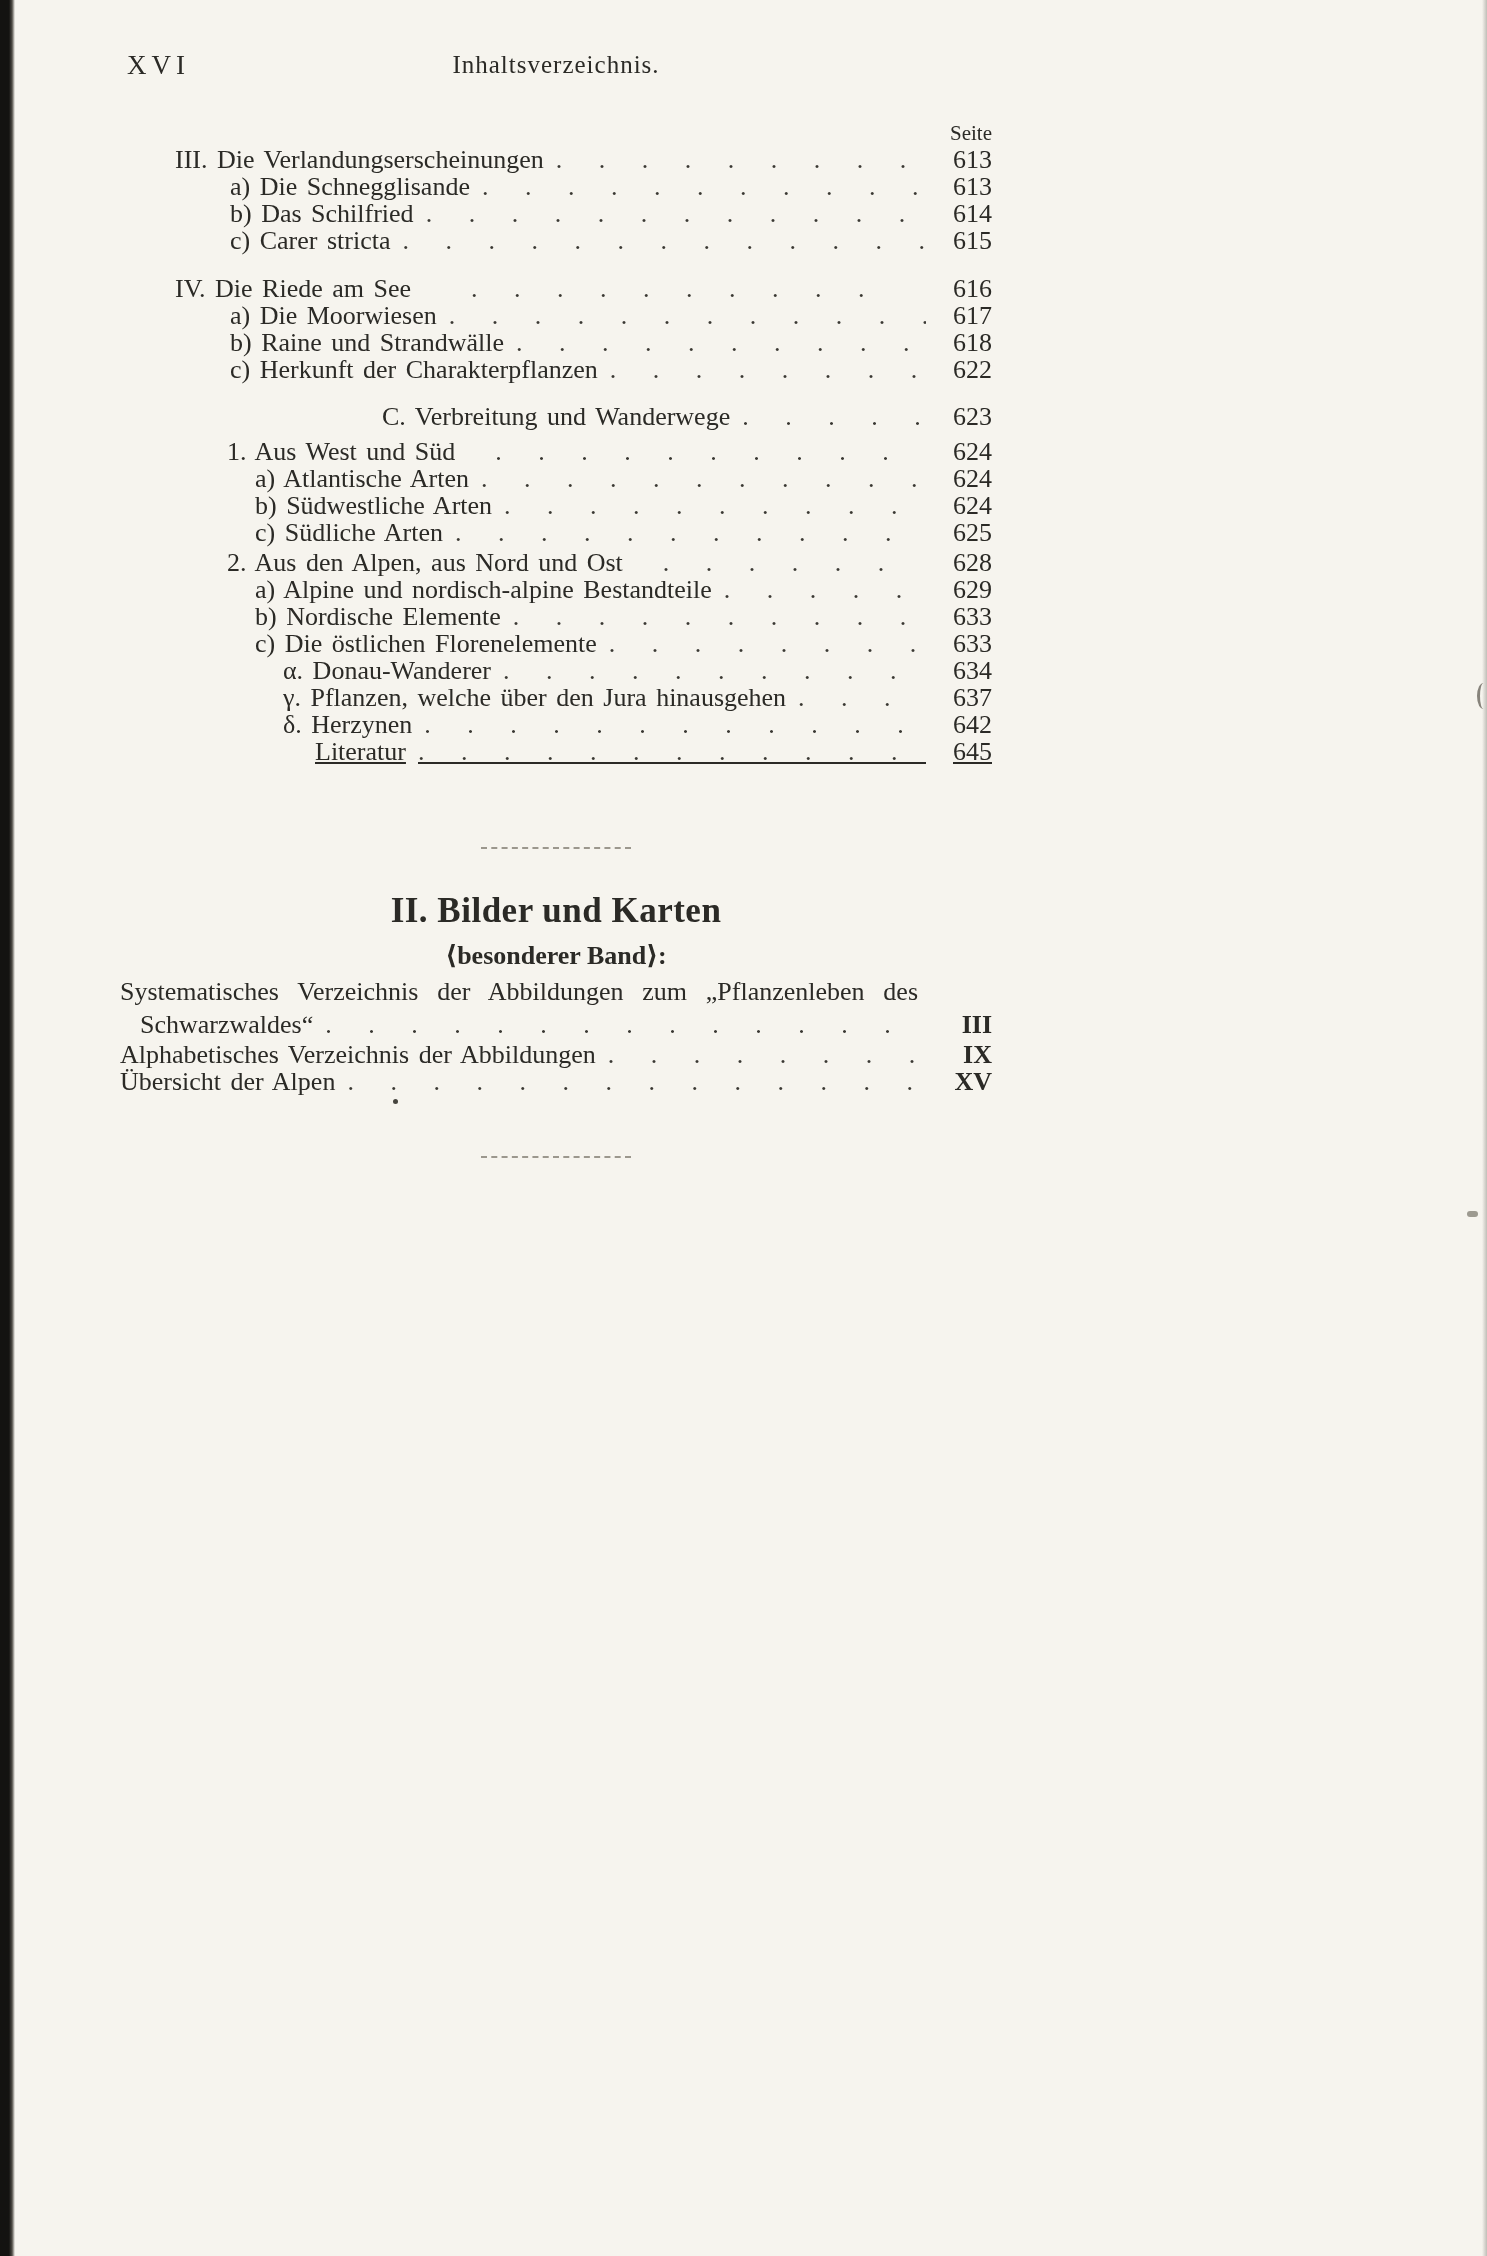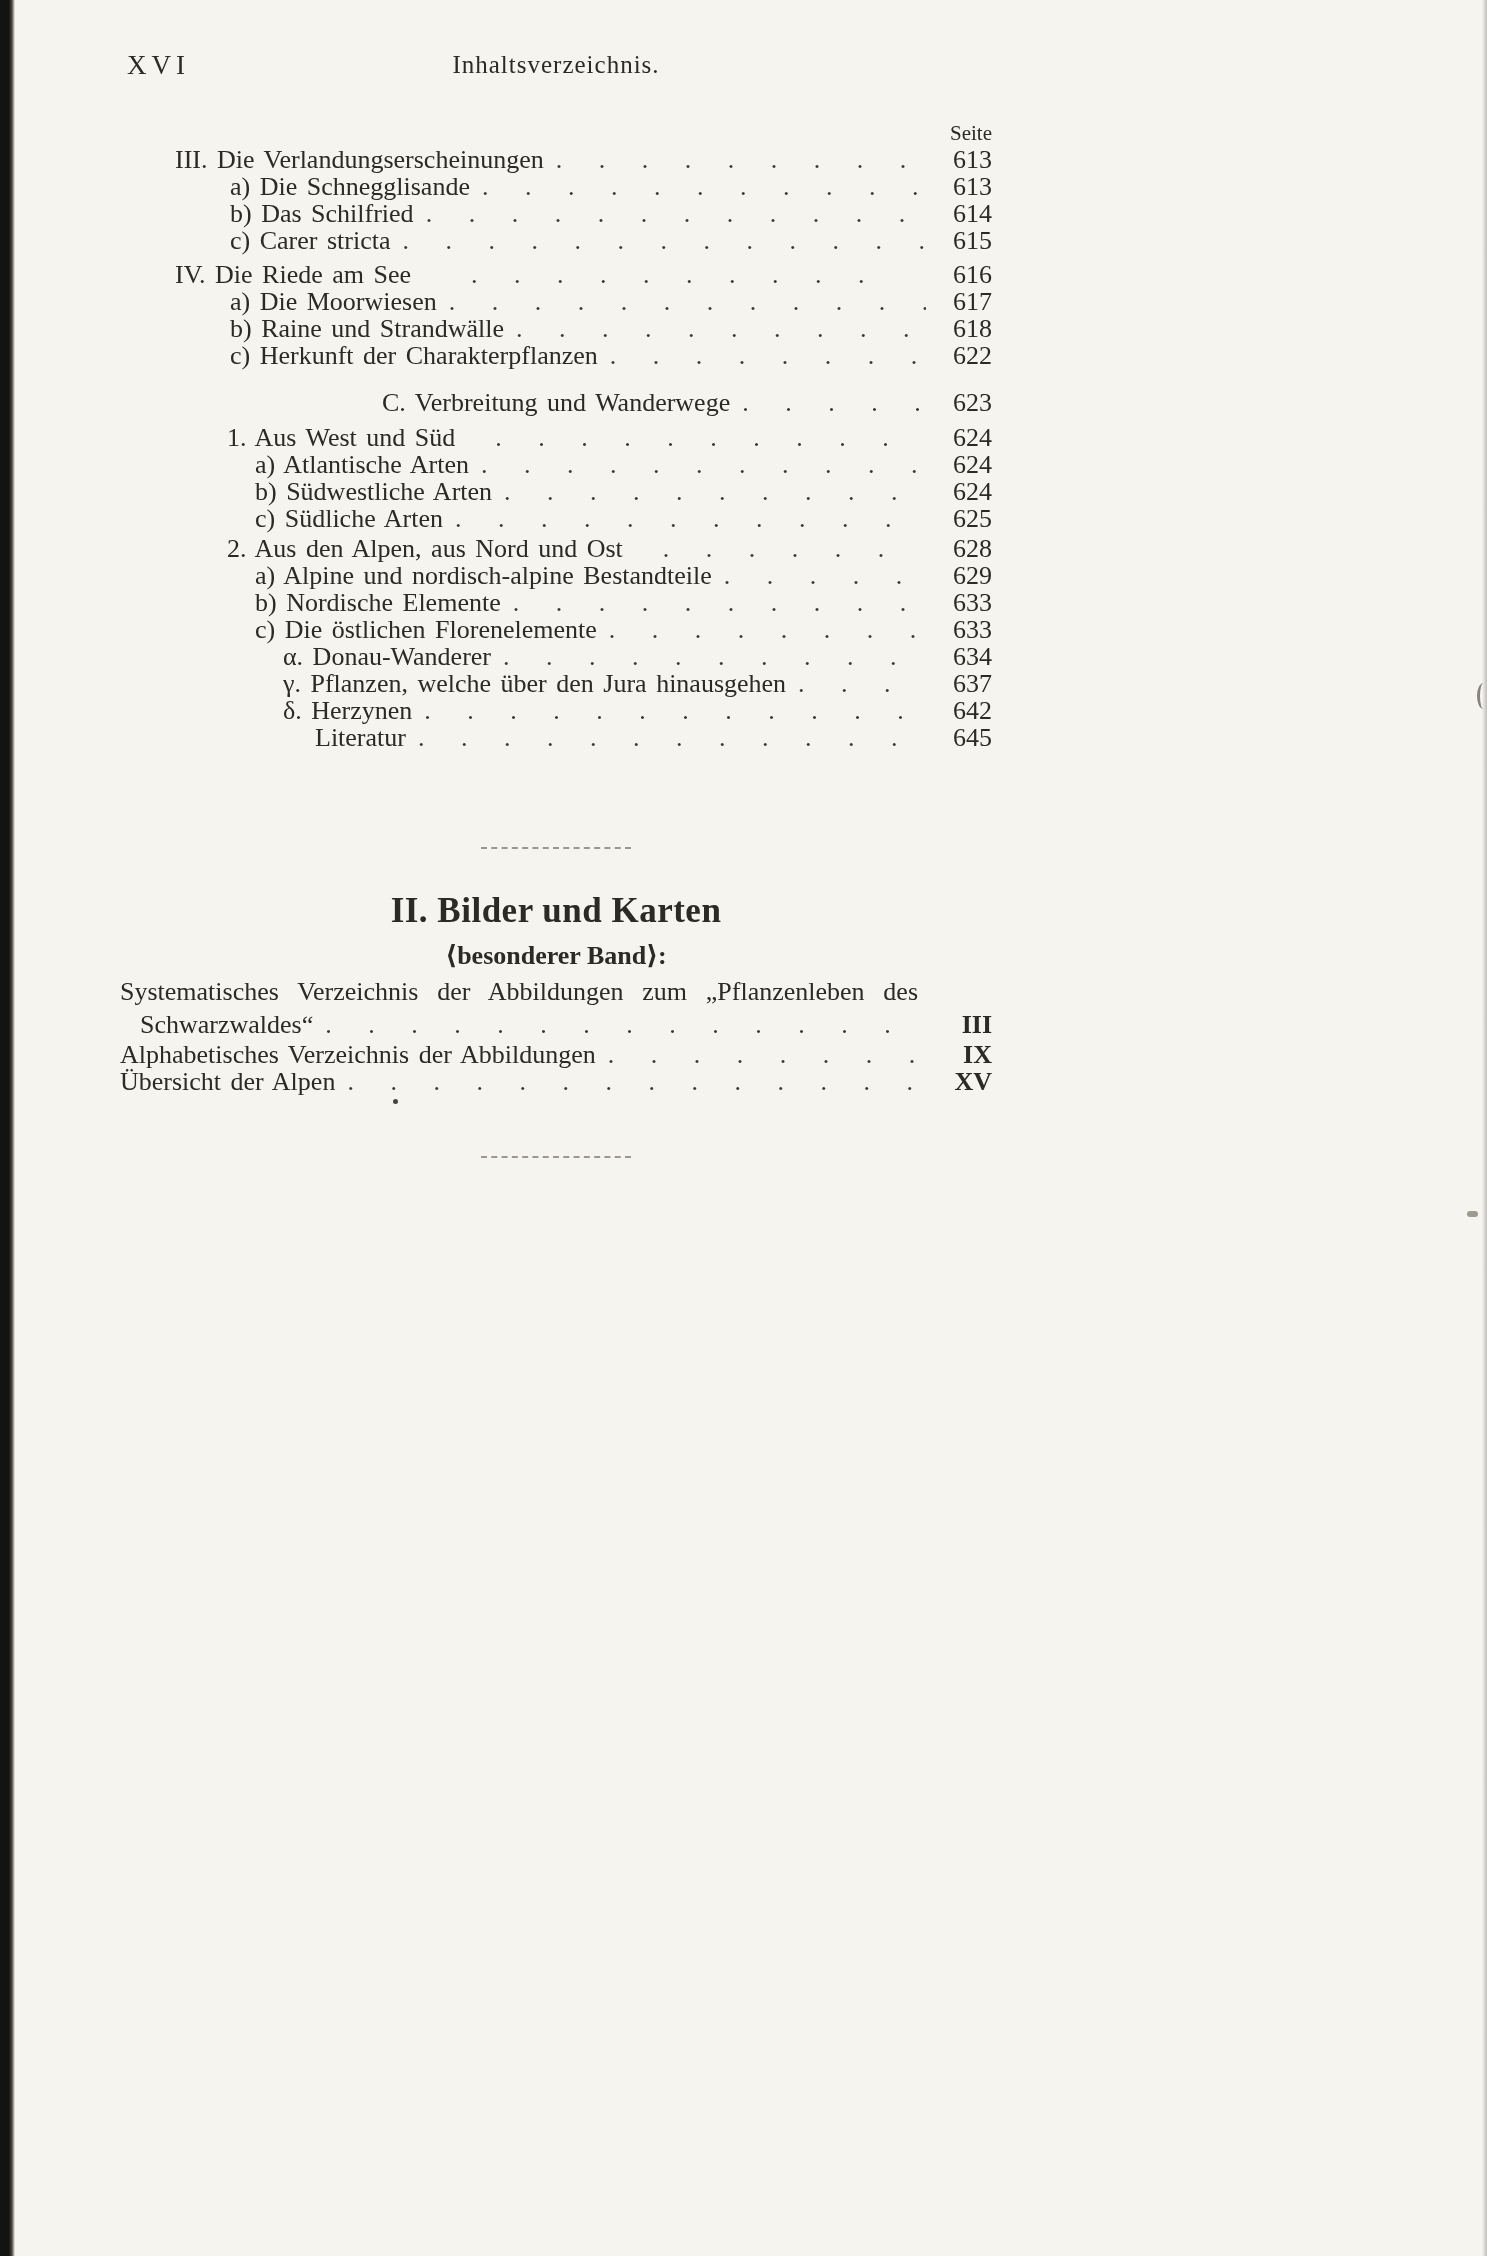--- a/index.html
+++ b/index.html
@@ -68,27 +68,27 @@
     color: #3a3832;
   }
   .pg { flex: 0 0 60px; width: 60px; text-align: right; }
 
   .indent-main  { padding-left: 55px; }
   .indent-sub1  { padding-left: 110px; }
   .indent-chead { padding-left: 262px; }
   .indent-num   { padding-left: 107px; gap: 28px; }
   .indent-sub2  { padding-left: 135px; }
   .indent-greek { padding-left: 163px; }
-  .indent-lit   { padding-left: 195px; }
+  .indent-lit   { padding-left: 195px; text-decoration: underline; }
   .indent-reg   { padding-left: 0; }
   .reg-spaced   { letter-spacing: 10px; }
 
   .gap-3  { margin-top: 3px; }
   .gap-8  { margin-top: 8px; }
-  .gap-9  { margin-top: 7px; gap: 48px; }
+  .gap-9  { margin-top: 21px; gap: 48px; }
   .gap-20 { margin-top: 20px; }
 
   
   .divider { position: absolute; left: 120px; width: 872px; }
   .divider-1 { top: 847px; }
   .divider-2 { top: 1156px; }
   .divider-line {
     width: 150px; margin: 0 auto; height: 0;
     border-top: 2px dashed #9b978d;
   }

